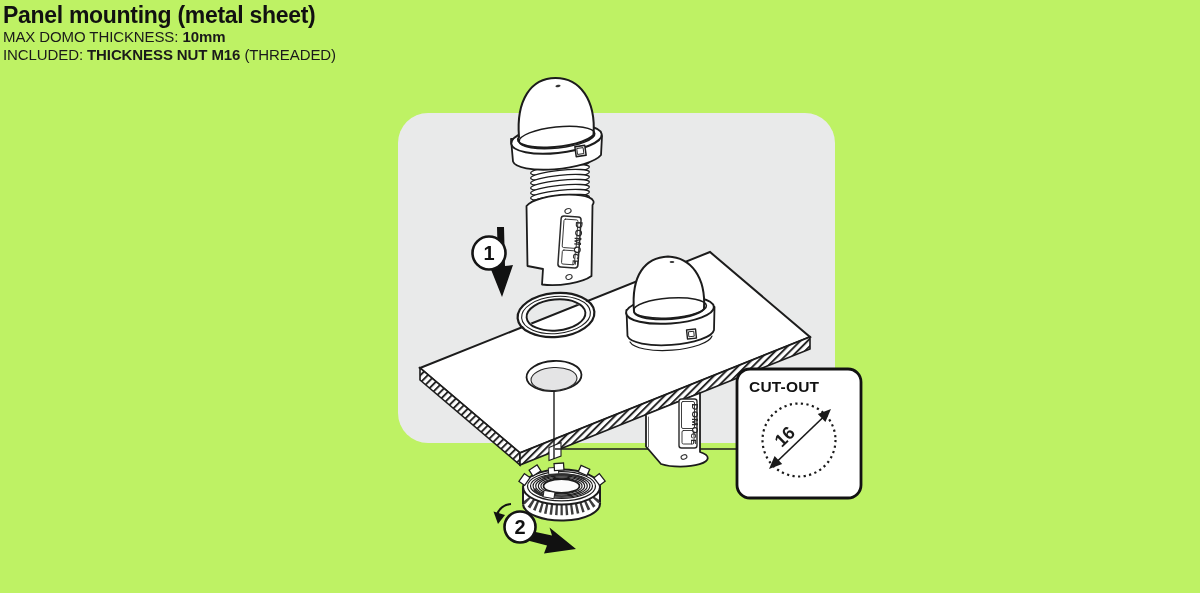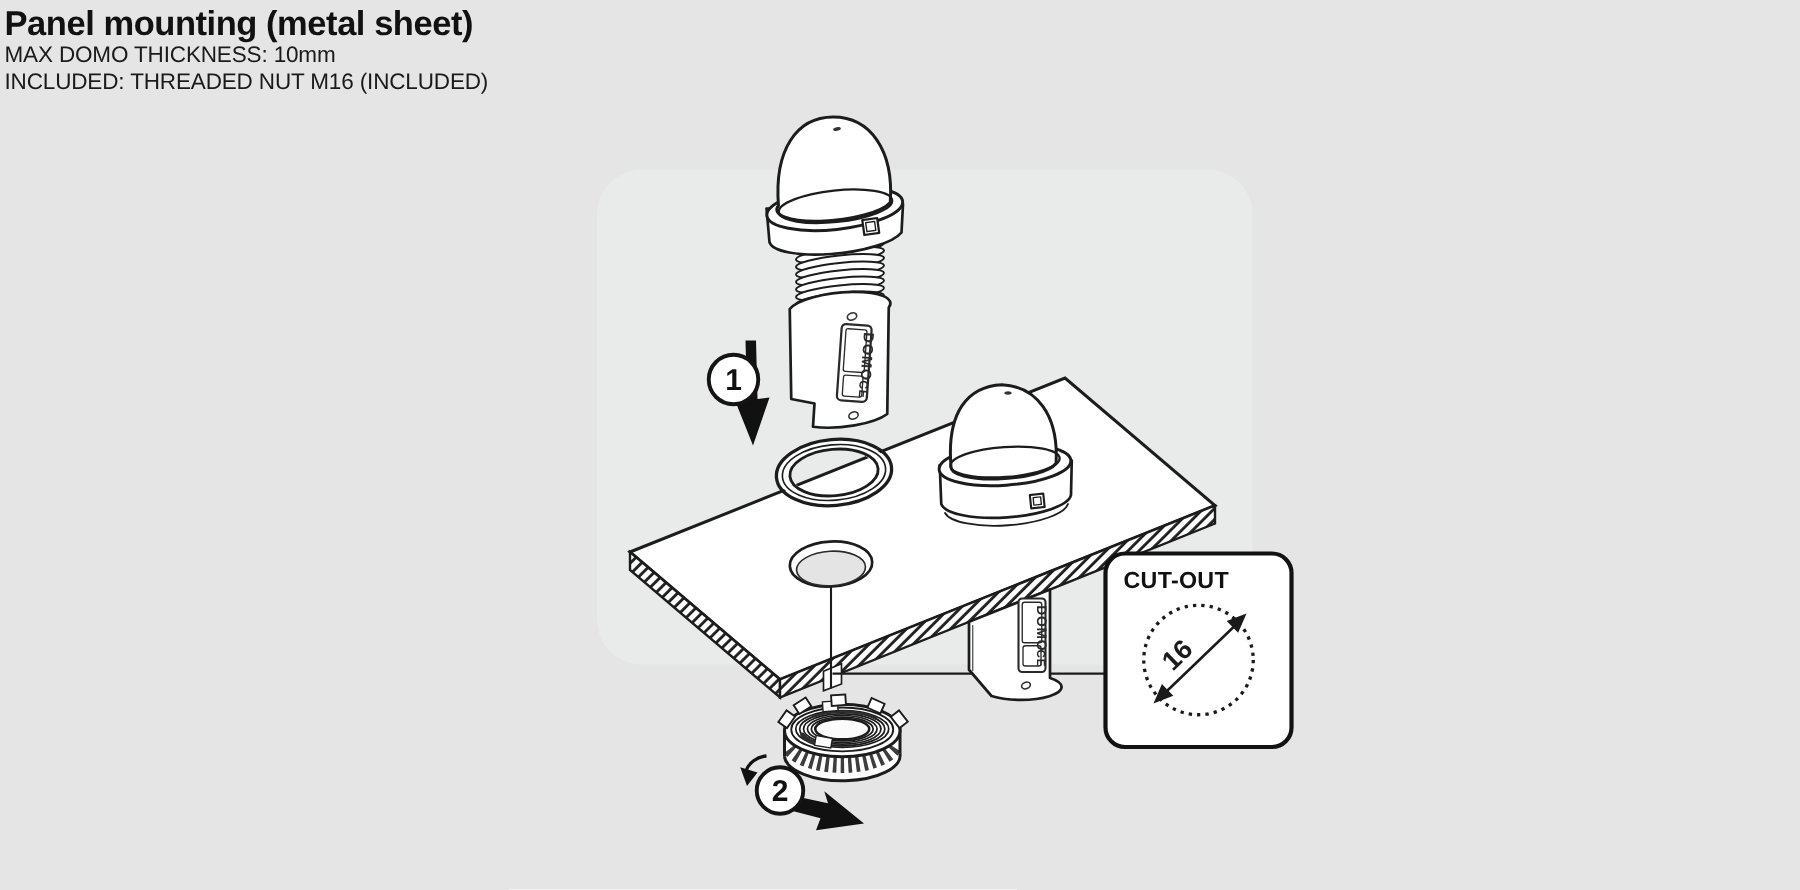--- a/index.html
+++ b/index.html
@@ -1,37 +1,37 @@
 <!DOCTYPE html>
 <html><head>
 <meta charset="utf-8">
 <style>
   html,body{margin:0;padding:0;background:#ffffff;}
-  #stage{position:relative;width:1200px;height:593px;background:#e5e5e5;overflow:hidden;
+  #stage{position:relative;width:1200px;height:593px;background:#bef264;overflow:hidden;
          font-family:"Liberation Sans", sans-serif;color:#141414;}
   #header{position:absolute;left:3px;top:2px;line-height:1.15;}
   #header h1{margin:0;font-size:23px;font-weight:700;letter-spacing:-0.3px;color:#111;}
   .spec{font-size:15px;letter-spacing:-0.1px;color:#1a1a1a;line-height:1.18;}
-  .spec b{font-weight:400;}
+  .spec b{font-weight:700;}
   #art{position:absolute;left:0;top:0;}
   text{font-family:"Liberation Sans", sans-serif;}
   .badge-num{font-size:20px;font-weight:700;fill:#111;}
   .cutout-title{font-size:15.5px;font-weight:700;fill:#111;letter-spacing:0.2px;}
   .dim-label{font-size:18px;font-weight:700;fill:#1a1a1a;}
   .plate-txt{font-weight:700;fill:#2a2a2a;letter-spacing:0.5px;}
 </style>
 </head>
 <body>
 
 <div id="stage">
 
   <div id="header">
     <h1>Panel mounting (metal sheet)</h1>
     <div class="spec"><span>MAX DOMO THICKNESS: </span><b>10mm</b></div>
-    <div class="spec"><span>INCLUDED: </span><b>THREADED NUT M16</b><span> (INCLUDED)</span></div>
+    <div class="spec"><span>INCLUDED: </span><b>THICKNESS NUT M16</b><span> (THREADED)</span></div>
   </div>
 
   <svg id="art" width="1200" height="593" viewBox="0 0 1200 593">
     <defs>
       <pattern id="hatch" width="5.2" height="5.2" patternUnits="userSpaceOnUse" patternTransform="rotate(45)">
         <rect width="5.2" height="5.2" fill="#ffffff"></rect>
         <line x1="1" y1="0" x2="1" y2="5.2" stroke="#1f1f1f" stroke-width="1.9"></line>
       </pattern>
     </defs>
 

